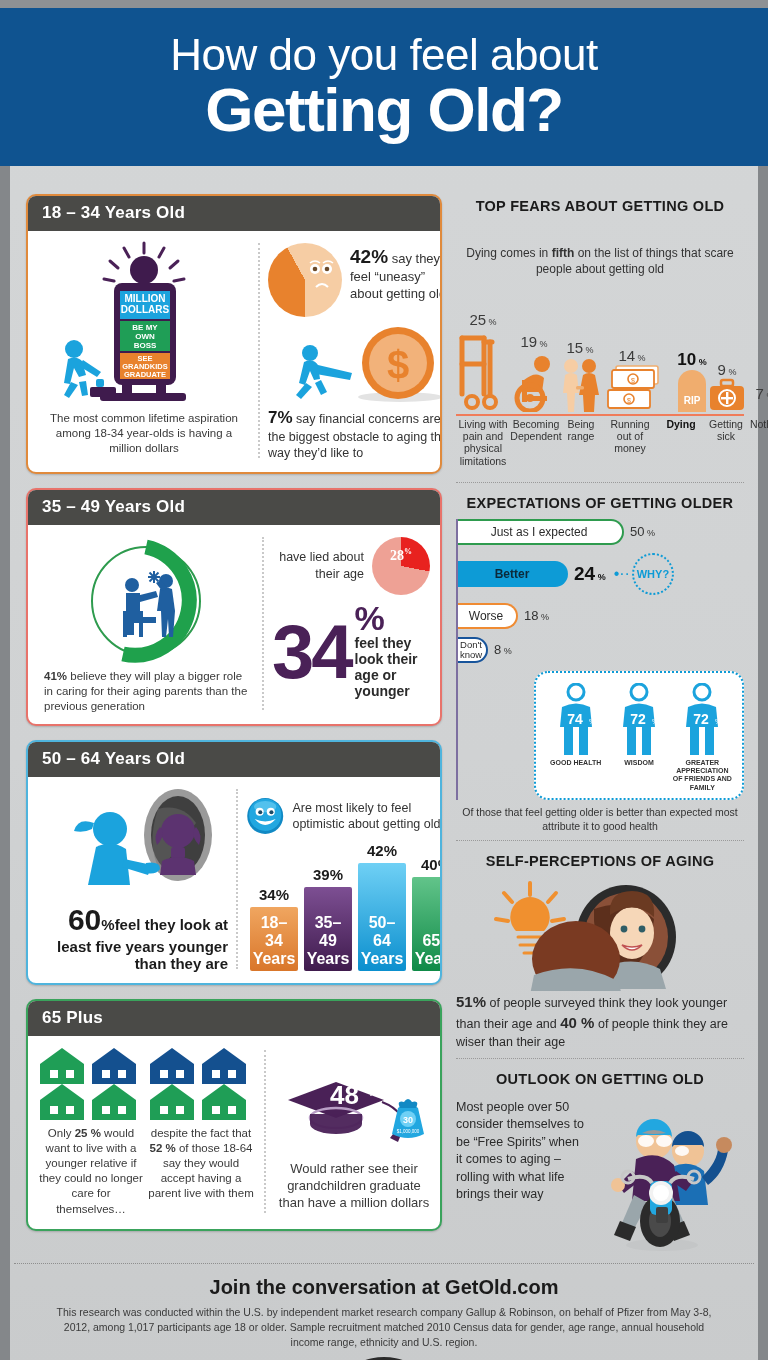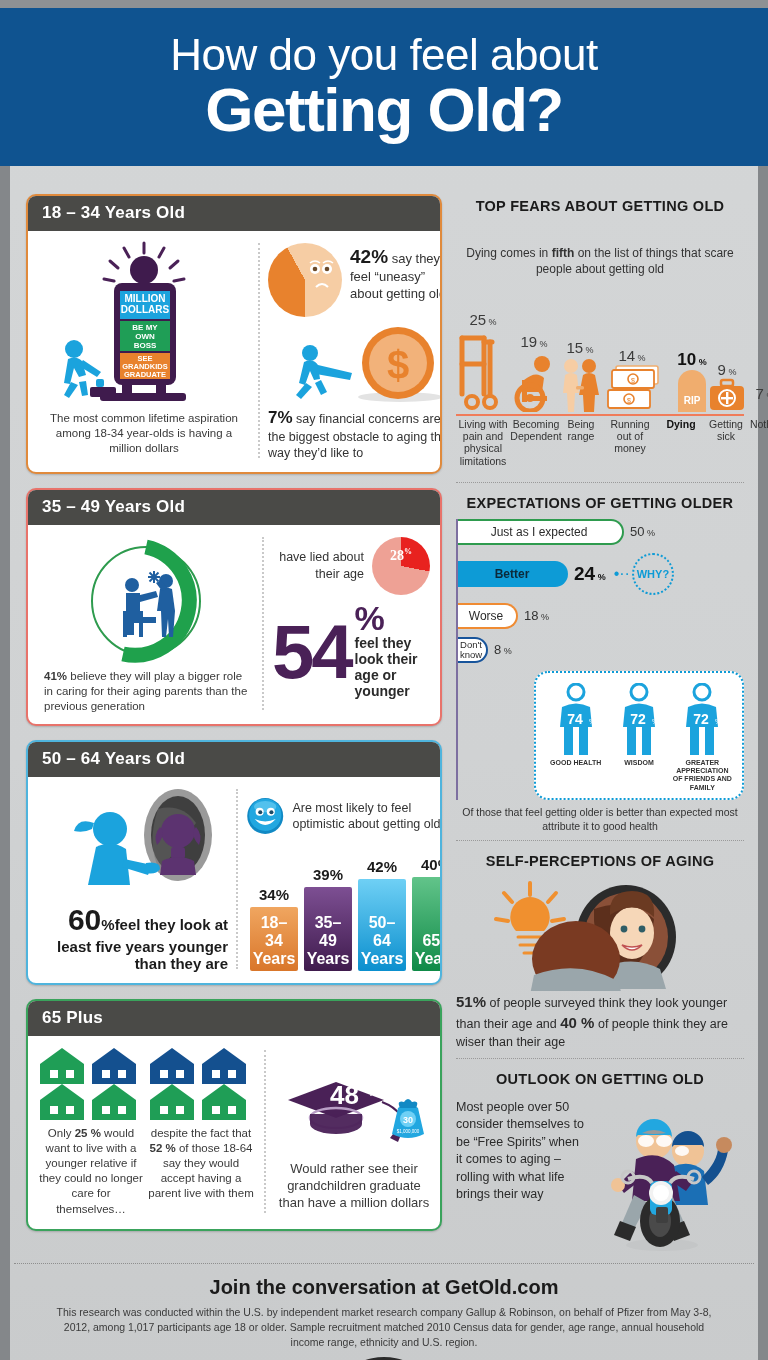--- a/index.html
+++ b/index.html
@@ -365,21 +365,21 @@
 
           <div class="c2-right">
             <div class="lied-row">
               <div class="lied-txt">have lied about their age</div>
               <div class="pie28">
                 <span class="lbl"><span>28</span><sup>%</sup></span>
               </div>
             </div>
 
             <div class="p82">
-              <div class="num">54</div>
+              <div class="num">34</div>
               <div class="right">
                 <div class="pct">%</div>
                 <div class="sub">feel they look their age or younger</div>
               </div>
             </div>
           </div>
         </div>
       </div>
 
       <div class="card c5064">
@@ -432,21 +432,21 @@
 
             <div class="bars">
               <div class="bar" style="height:64px;background:linear-gradient(180deg,#f0a660,#d9762a);">
                 <span class="val">34%</span>
                 <span class="lab">18– 34 Years</span>
               </div>
               <div class="bar" style="height:84px;background:linear-gradient(180deg,#7d4f93,#3f1b4d);">
                 <span class="val">39%</span>
                 <span class="lab">35– 49 Years</span>
               </div>
-              <div class="bar" style="height:92px;background:linear-gradient(180deg,#6fd0f5,#0b8fce);">
+              <div class="bar" style="height:108px;background:linear-gradient(180deg,#6fd0f5,#0b8fce);">
                 <span class="val">42%</span>
                 <span class="lab">50– 64 Years</span>
               </div>
               <div class="bar" style="height:94px;background:linear-gradient(180deg,#62c48a,#0f8a47);">
                 <span class="val">40%</span>
                 <span class="lab">65+ Years</span>
               </div>
             </div>
           </div>
         </div>

